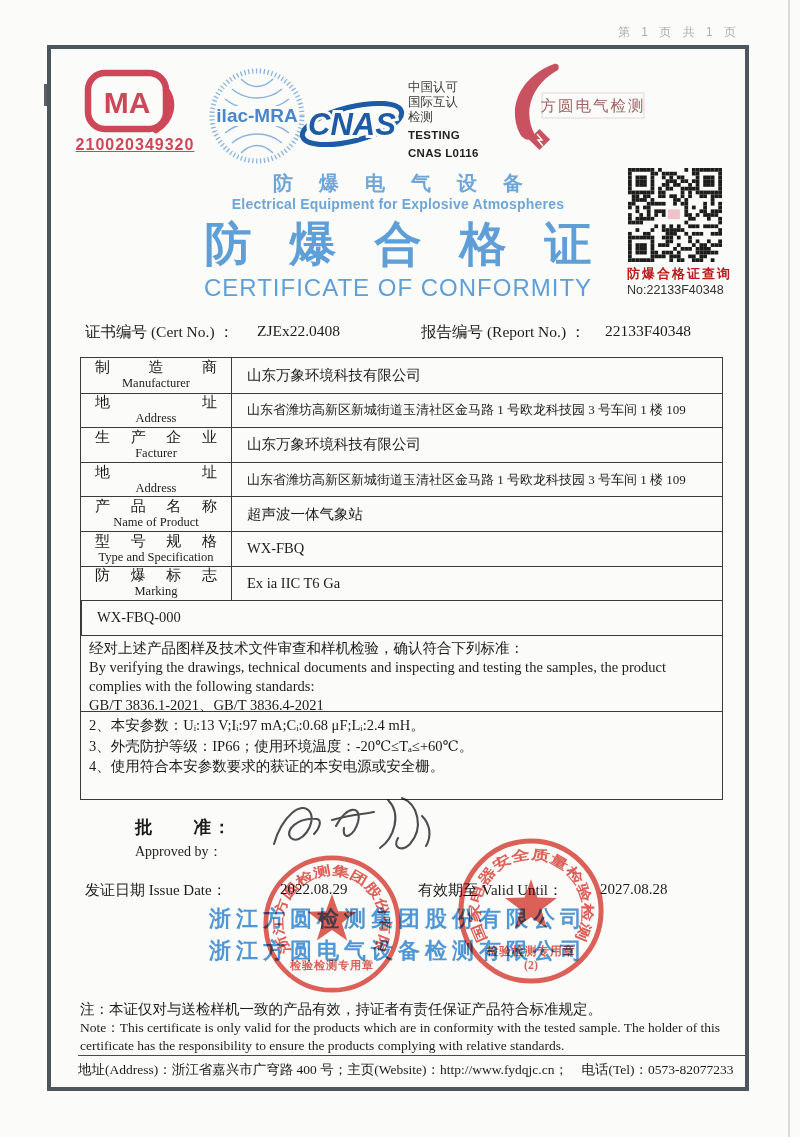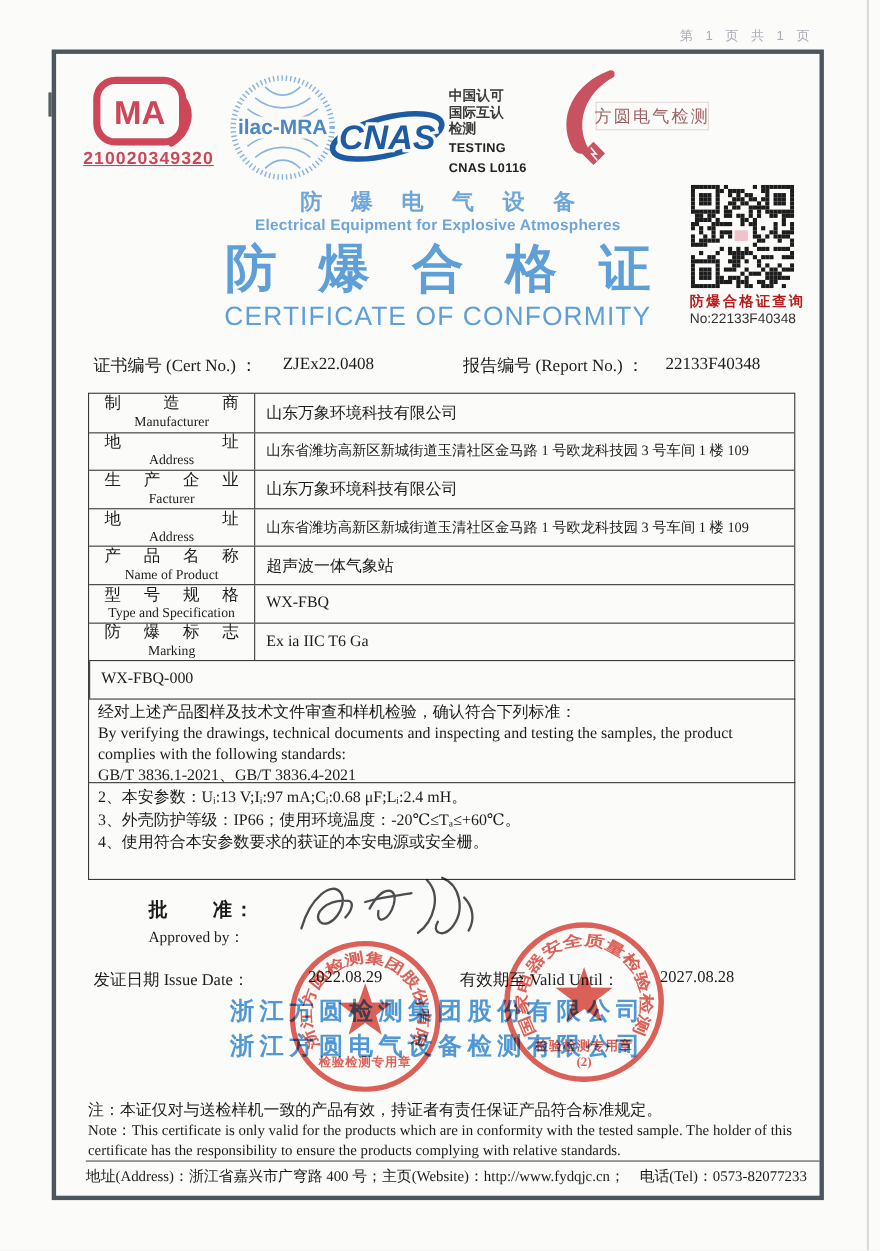--- a/index.html
+++ b/index.html
@@ -9,21 +9,21 @@
   .scan-edge { position:absolute; top:0; bottom:0; right:10px; width:2px; background:#dcdcd7; }
   .speck { position:absolute; left:44px; top:84px; width:3px; height:22px; background:#5a5f66; }
 
   .page-number { position:absolute; left:618px; top:24px; width:170px; font-size:12px; color:#a9aeb6; letter-spacing:4px; font-family:"Liberation Sans",sans-serif; }
 
   .frame { position:absolute; left:47px; top:45px; width:702px; height:1046px; border:4px solid #4d555d; background:transparent; }
 
   
   .cma-num { position:absolute; left:60px; top:136px; width:150px; text-align:center; font-size:16px; font-weight:bold; color:#cd4758; font-family:"Liberation Sans",sans-serif; letter-spacing:1px;text-decoration:underline; }
   .acc-text { position:absolute; left:408px; top:80px; line-height:15px; font-family:"Liberation Sans",sans-serif; color:#3a3a3a; }
-  .acc-text .zh { font-size:12.5px; font-weight:bold; }
+  .acc-text .zh { font-size:12.5px; font-weight:normal; }
   .acc-text .en { font-size:11.5px; font-weight:bold; color:#222; margin-top:3px; letter-spacing:0.3px; }
 
   
   .t-center { position:absolute; left:47px; width:702px; text-align:center; }
   .title-zh-small { top:170px; font-size:20px; font-weight:bold; color:#6fa6d8; letter-spacing:26px; text-indent:26px; }
   .title-en-small { top:196px; font-size:14px; font-weight:bold; color:#6fa6d8; font-family:"Liberation Sans",sans-serif; letter-spacing:0.2px; }
   .title-zh-large { top:213px; font-size:47px; font-weight:bold; color:#5f9fd8; letter-spacing:38px; text-indent:38px; }
   .title-en-large { top:274px; font-size:24px; color:#5f9fd8; font-family:"Liberation Sans",sans-serif; letter-spacing:1px; }
 
   
@@ -36,21 +36,21 @@
   .cert-row { position:absolute; left:85px; top:322px; width:640px; font-size:15.5px; color:#1c1c1c; }
   .cert-row span { position:absolute; white-space:nowrap; }
 
   
   .info-table { position:absolute; left:80px; top:357px; width:643px; border:1.6px solid #3a3a3a; background:transparent; }
   .info-row { display:flex; height:34.6px; border-top:1.4px solid #3a3a3a; }
   .info-row:first-child { border-top:none; }
   .cell-label { width:150px; display:flex; flex-direction:column; justify-content:center; padding:0 14px; color:#1c1c1c; }
   .cell-label .zh { display:block; width:100%; font-size:15px; text-align:justify; text-align-last:justify; line-height:15px; }
   .cell-label .en { display:block; text-align:center; font-size:12.5px; line-height:14px; margin-top:1px; }
-  .cell-value { flex:1; border-left:1.4px solid #3a3a3a; display:flex; align-items:center; padding-left:10px; font-size:14.5px; color:#1c1c1c; white-space:nowrap;text-align:right; }
+  .cell-value { flex:1; border-left:1.4px solid #3a3a3a; display:flex; align-items:center; padding-left:15px; font-size:14.5px; color:#1c1c1c; white-space:nowrap;text-align:right; }
   .cell-value.small { font-size:13px; }
 
   
   .std-box { position:absolute; left:80px; top:635px; width:643px; height:77px; border:1.6px solid #3a3a3a; border-top:none; padding:4px 8px 8px 8px; font-size:14.5px; line-height:19px; color:#1c1c1c; }
   .rem-box { position:absolute; left:80px; top:712px; width:643px; height:88px; border:1.6px solid #3a3a3a; border-top:none; padding:3px 8px 0 8px; font-size:14.5px; line-height:20.5px; color:#1c1c1c; }
 
   
   .approve-zh { position:absolute; left:135px; top:815px; font-size:17.5px; font-weight:bold; color:#1c1c1c; letter-spacing:2px; }
   .approve-en { position:absolute; left:135px; top:843px; font-size:14px; color:#1c1c1c; }
   .sig { position:absolute; left:262px; top:786px; mix-blend-mode:multiply; }

